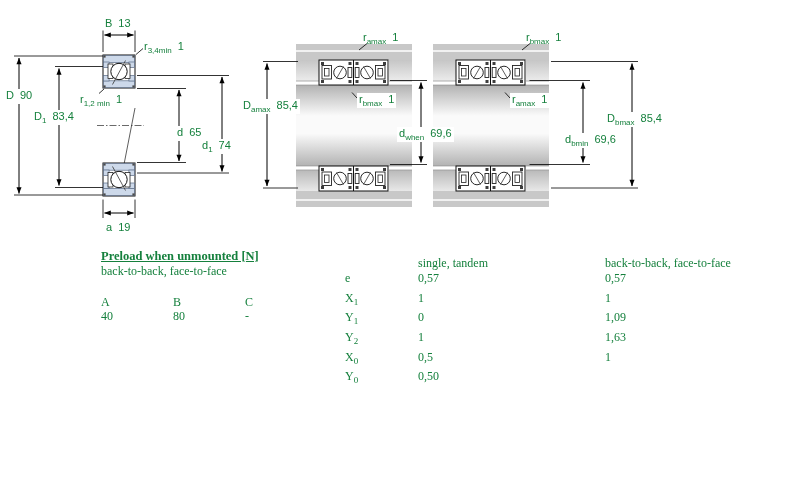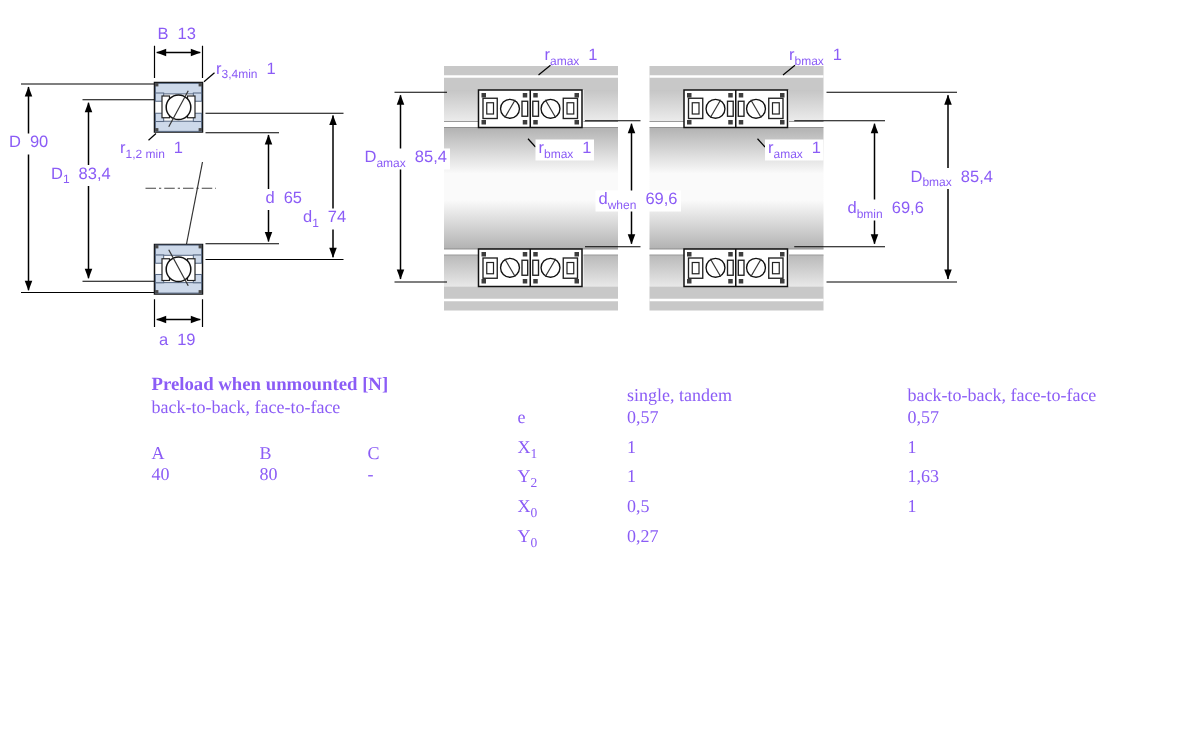--- a/index.html
+++ b/index.html
@@ -1,26 +1,26 @@
 <!DOCTYPE html>
 <html><head>
 <meta charset="utf-8">
 <style>
   html,body{margin:0;padding:0;background:#fff;}
   .canvas{position:relative;width:800px;height:500px;background:#fff;overflow:hidden;
-          font-family:"Liberation Sans",sans-serif;color:#8b5cf6;}
+          font-family:"Liberation Sans",sans-serif;color:#15803d;}
   svg{position:absolute;left:0;top:0;}
   
   .dim{position:absolute;font:11px "Liberation Sans",sans-serif;white-space:nowrap;line-height:13px;}
   .dim sub{font-size:8px;line-height:8px;}
   .dim .dv{margin-left:6px;}
   .wbg{background:#fff;padding:0 2px;}
   
   .tblock{position:absolute;font:12px "Liberation Serif",serif;line-height:14px;}
-  .ttitle{font-weight:bold;font-size:12.5px;}
+  .ttitle{font-weight:bold;font-size:12.5px;text-decoration:underline;}
   .tsub{margin-top:1px;}
   .pcols{display:flex;margin-top:17px;}
   .pcol{width:72px;}
   .pcol .pval{margin-top:0;}
   .ftable{margin-top:8px;}
   .frow{display:flex;line-height:15.2px;font-size:12px;}
   .frow .c0{width:73px;}
   .frow .c1{width:187px;}
   .frow .c2{flex:1;}
   .frow sub{font-size:9px;}
@@ -268,35 +268,40 @@
           <span class="c1">0,57</span>
           <span class="c2">0,57</span>
         </div>
 
         <div class="frow">
           <span class="c0"><span>X</span><sub>1</sub></span>
           <span class="c1">1</span>
           <span class="c2">1</span>
         </div>
 
+        <div class="frow">
+          <span class="c0"><span>Y</span><sub>1</sub></span>
+          <span class="c1">0</span>
+          <span class="c2">1,09</span>
+        </div>
 
 
         <div class="frow">
           <span class="c0"><span>Y</span><sub>2</sub></span>
           <span class="c1">1</span>
           <span class="c2">1,63</span>
         </div>
 
         <div class="frow">
           <span class="c0"><span>X</span><sub>0</sub></span>
           <span class="c1">0,5</span>
           <span class="c2">1</span>
         </div>
 
         <div class="frow">
           <span class="c0"><span>Y</span><sub>0</sub></span>
-          <span class="c1">0,27</span>
+          <span class="c1">0,50</span>
         </div>
       </div>
   </div>
 </div>
 
 </div>
 
 </body></html>

